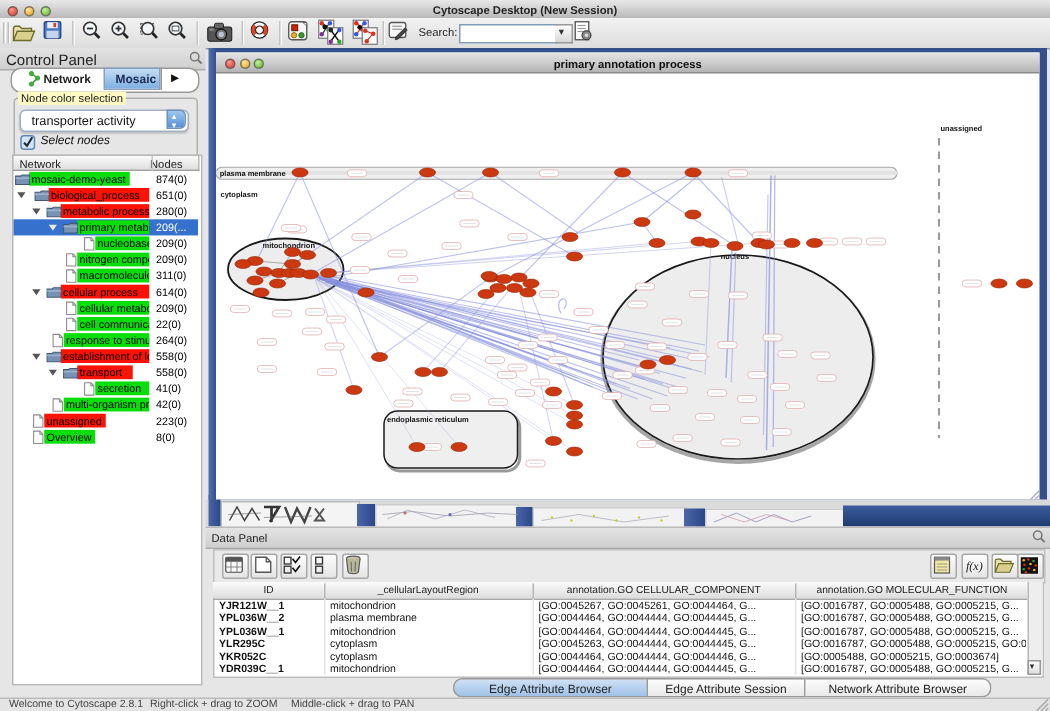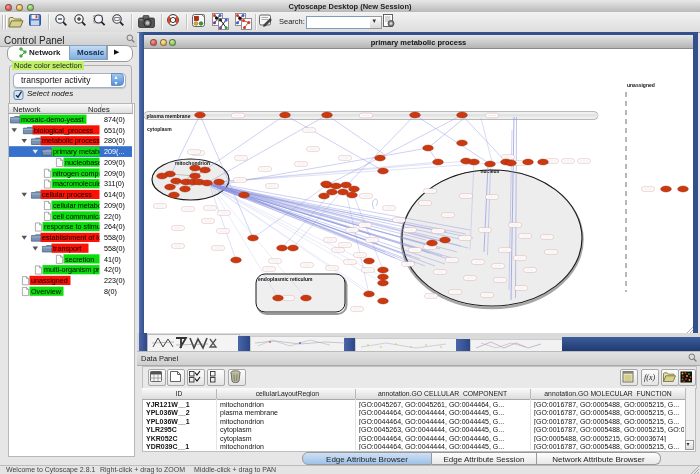--- a/index.html
+++ b/index.html
@@ -163,35 +163,35 @@
 <div class="abs" style="left:77px;top:48px;white-space:nowrap;font-size:8px;font-weight:bold;color:#1a2a50;">Mosaic</div>
 <div class="abs" style="left:114px;top:47.5px;white-space:nowrap;font-size:7px;color:#111;">▶</div>
 <svg class="abs" style="left:18px;top:47px" width="10" height="11" viewBox="0 0 10 11">
 <line x1="3" y1="2" x2="7" y2="5" stroke="#2a8a2a" stroke-width="0.9"></line>
 <line x1="3" y1="9" x2="7" y2="5" stroke="#2a8a2a" stroke-width="0.9"></line>
 <circle cx="3" cy="2" r="1.7" fill="#3fae3f"></circle>
     <circle cx="7" cy="5" r="1.7" fill="#3fae3f"></circle>
 <circle cx="3" cy="9" r="1.7" fill="#3fae3f"></circle>
   </svg>
 <div class="abs" style="left:9px;top:65px;width:121px;height:52px;border:1px solid #b0b0b0;border-radius:3px;"></div>
-<div class="abs" style="left:12px;top:61px;white-space:nowrap;font-size:7.5px;color:#222;background:#bef264;padding:0 2px;">Node color selection</div>
+<div class="abs" style="left:12px;top:61px;white-space:nowrap;font-size:7.5px;color:#222;background:#fef9c3;padding:0 2px;">Node color selection</div>
 <div class="abs" style="left:13px;top:73px;width:111px;height:13px;background:#fff;border:1px solid #9fb0c8;border-radius:4px;box-shadow:0 1px 1px rgba(0,0,0,.15);"></div>
 <div class="abs" style="left:111px;top:73px;width:13px;height:13px;background:linear-gradient(#9ec7ef,#5490d8);border:1px solid #7090b8;border-radius:0 4px 4px 0;box-sizing:border-box;"></div>
 <div class="abs" style="left:114.5px;top:72.5px;white-space:nowrap;font-size:6px;color:#fff;">▴</div>
 <div class="abs" style="left:114.5px;top:78.5px;white-space:nowrap;font-size:6px;color:#fff;">▾</div>
 <div class="abs" style="left:21px;top:75px;white-space:nowrap;font-size:8.5px;color:#111;">transporter activity</div>
 <svg class="abs" style="left:13px;top:89px" width="12" height="12" viewBox="0 0 12 12">
 <rect x="1" y="1.5" width="9" height="9" rx="2" fill="#d3e4f6" stroke="#5f87b8" stroke-width="1"></rect>
 <path d="M3 6.2 L5 8.2 L8.5 2.5" fill="none" stroke="#1a2a3a" stroke-width="1.4"></path>
 </svg>
 <div class="abs" style="left:27px;top:89px;white-space:nowrap;font-size:8px;color:#111;font-style:italic;">Select nodes</div>
 <div class="abs" style="left:8px;top:103px;width:125px;height:352px;background:#fff;border:1px solid #b8b8b8;"></div>
 <div class="abs" style="left:8px;top:103px;width:125px;height:11px;background:linear-gradient(#fafafa,#dedede);border:1px solid #b8b8b8;border-bottom:1px solid #9f9f9f;box-sizing:border-box;"></div>
 <div class="abs" style="left:13px;top:105px;white-space:nowrap;font-size:7.5px;color:#222;">Network</div>
-<div class="abs" style="left:88px;top:105px;white-space:nowrap;font-size:7.5px;color:#222;">Nodes</div>
+<div class="abs" style="left:100px;top:105px;white-space:nowrap;font-size:7.5px;color:#222;">Nodes</div>
 <div class="abs" style="left:101px;top:104px;width:1px;height:10px;background:#c8c8c8;"></div>
 <svg class="abs" style="left:9px;top:114px" width="123" height="190" viewBox="0 0 123 190">
     <rect x="10.5" y="0.6" width="67" height="9.2" fill="#0ade0a"></rect>
     <g transform="translate(1,1.6)">
       <path d="M0.4 1.8 L0.4 7.4 L9.6 7.4 L9.6 1 L4.6 1 L3.8 1.8 Z" fill="#7792b2" stroke="#44597a" stroke-width="0.7"></path>
       <rect x="0.4" y="2.6" width="9.2" height="1.1" fill="#9db2cc"></rect>
     </g>
     <clipPath id="rc0">
       <rect x="10.5" y="0.0" width="67" height="10.75"></rect>
     </clipPath>
@@ -396,21 +396,21 @@
     <circle cx="85" cy="8" r="0.8" fill="#cc3"></circle>
 <path d="M120 9 L135 3 L148 9 L160 4 L172 9 L185 5" fill="none" stroke="#99b" stroke-width="0.6"></path>
 <path d="M125 4 L140 9 L155 4 L170 8" fill="none" stroke="#c9a" stroke-width="0.5"></path>
 </svg>
 <div class="abs" style="left:139px;top:32px;width:559px;height:301px;background:linear-gradient(90deg,#5272b4 0,#33508c 5px,#33508c 100%);"></div>
 <div class="abs" style="left:144px;top:35px;width:549px;height:298px;background:#fff;"></div>
 <div class="abs" style="left:144px;top:35px;width:549px;height:13px;background:linear-gradient(#e6e6e6,#b4b4b4);border-bottom:1px solid #8a8a8a;"></div>
 <div class="abs" style="left:150.0px;top:39px;width:7px;height:7px;border-radius:50%;background:radial-gradient(circle at 35% 30%,#ff9a90,#ec5f55 55%,#d94438);border:0.5px solid rgba(80,80,80,.7);box-sizing:border-box;"></div>
 <div class="abs" style="left:159.5px;top:39px;width:7px;height:7px;border-radius:50%;background:radial-gradient(circle at 35% 30%,#ffe9a8,#f5bf4f 55%,#e3a42f);border:0.5px solid rgba(80,80,80,.7);box-sizing:border-box;"></div>
 <div class="abs" style="left:169.0px;top:39px;width:7px;height:7px;border-radius:50%;background:radial-gradient(circle at 35% 30%,#c8f0a0,#8fd05e 55%,#6fb23c);border:0.5px solid rgba(80,80,80,.7);box-sizing:border-box;"></div>
-<div class="abs" style="left:144px;top:38px;white-space:nowrap;width:549px;text-align:center;font-size:7.5px;font-weight:bold;color:#111;">primary metabolic process</div>
+<div class="abs" style="left:144px;top:38px;white-space:nowrap;width:549px;text-align:center;font-size:7.5px;font-weight:bold;color:#111;">primary annotation process</div>
 <svg class="abs" style="left:144px;top:49px" width="549" height="284" viewBox="0 0 549 284">
     <rect x="0" y="62.5" width="454" height="8" rx="4" fill="#efefef" stroke="#a8a8a8" stroke-width="0.8"></rect>
     <rect x="0" y="65.0" width="454" height="2.5" fill="#e2e2e2"></rect>
     <ellipse cx="46.5" cy="130.5" rx="38.5" ry="20.5" fill="#ededed" stroke="#1a1a1a" stroke-width="1.2"></ellipse>
     <ellipse cx="348" cy="190.5" rx="90.5" ry="68.5" fill="none" stroke="rgba(0,0,0,0.35)" stroke-width="2.5"></ellipse>
     <ellipse cx="348" cy="189" rx="90" ry="68" fill="#ededed" stroke="#1a1a1a" stroke-width="1.1"></ellipse>
     <rect x="113.5" y="227" width="89" height="38" rx="9" fill="none" stroke="rgba(0,0,0,0.4)" stroke-width="2"></rect>
     <rect x="112" y="225" width="89" height="38" rx="9" fill="#efefef" stroke="#1a1a1a" stroke-width="1"></rect>
     <line x1="482" y1="43" x2="482" y2="243" stroke="#9a9a9a" stroke-width="1.4" stroke-dasharray="5,4"></line>
     <text x="2.5" y="68.5" font-size="5" font-weight="bold" fill="#111" font-family="Liberation Sans">plasma membrane</text>

